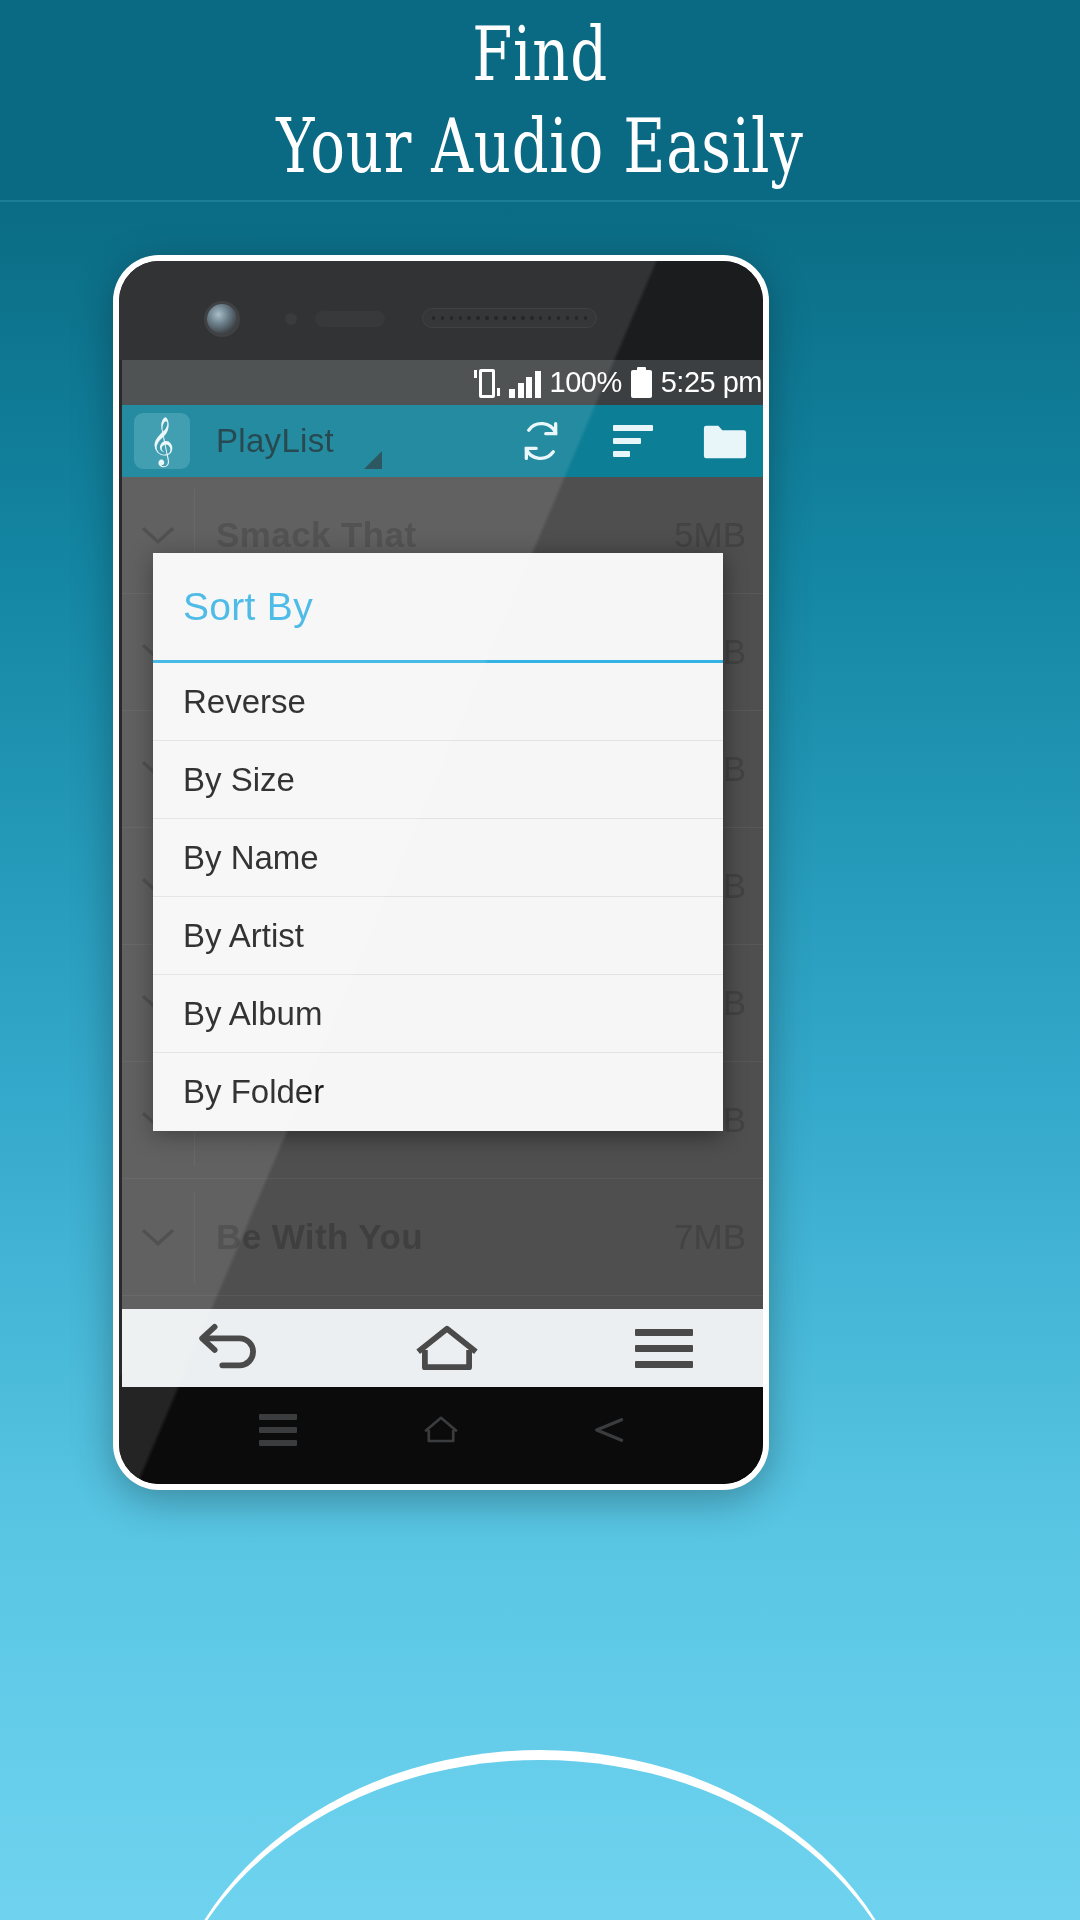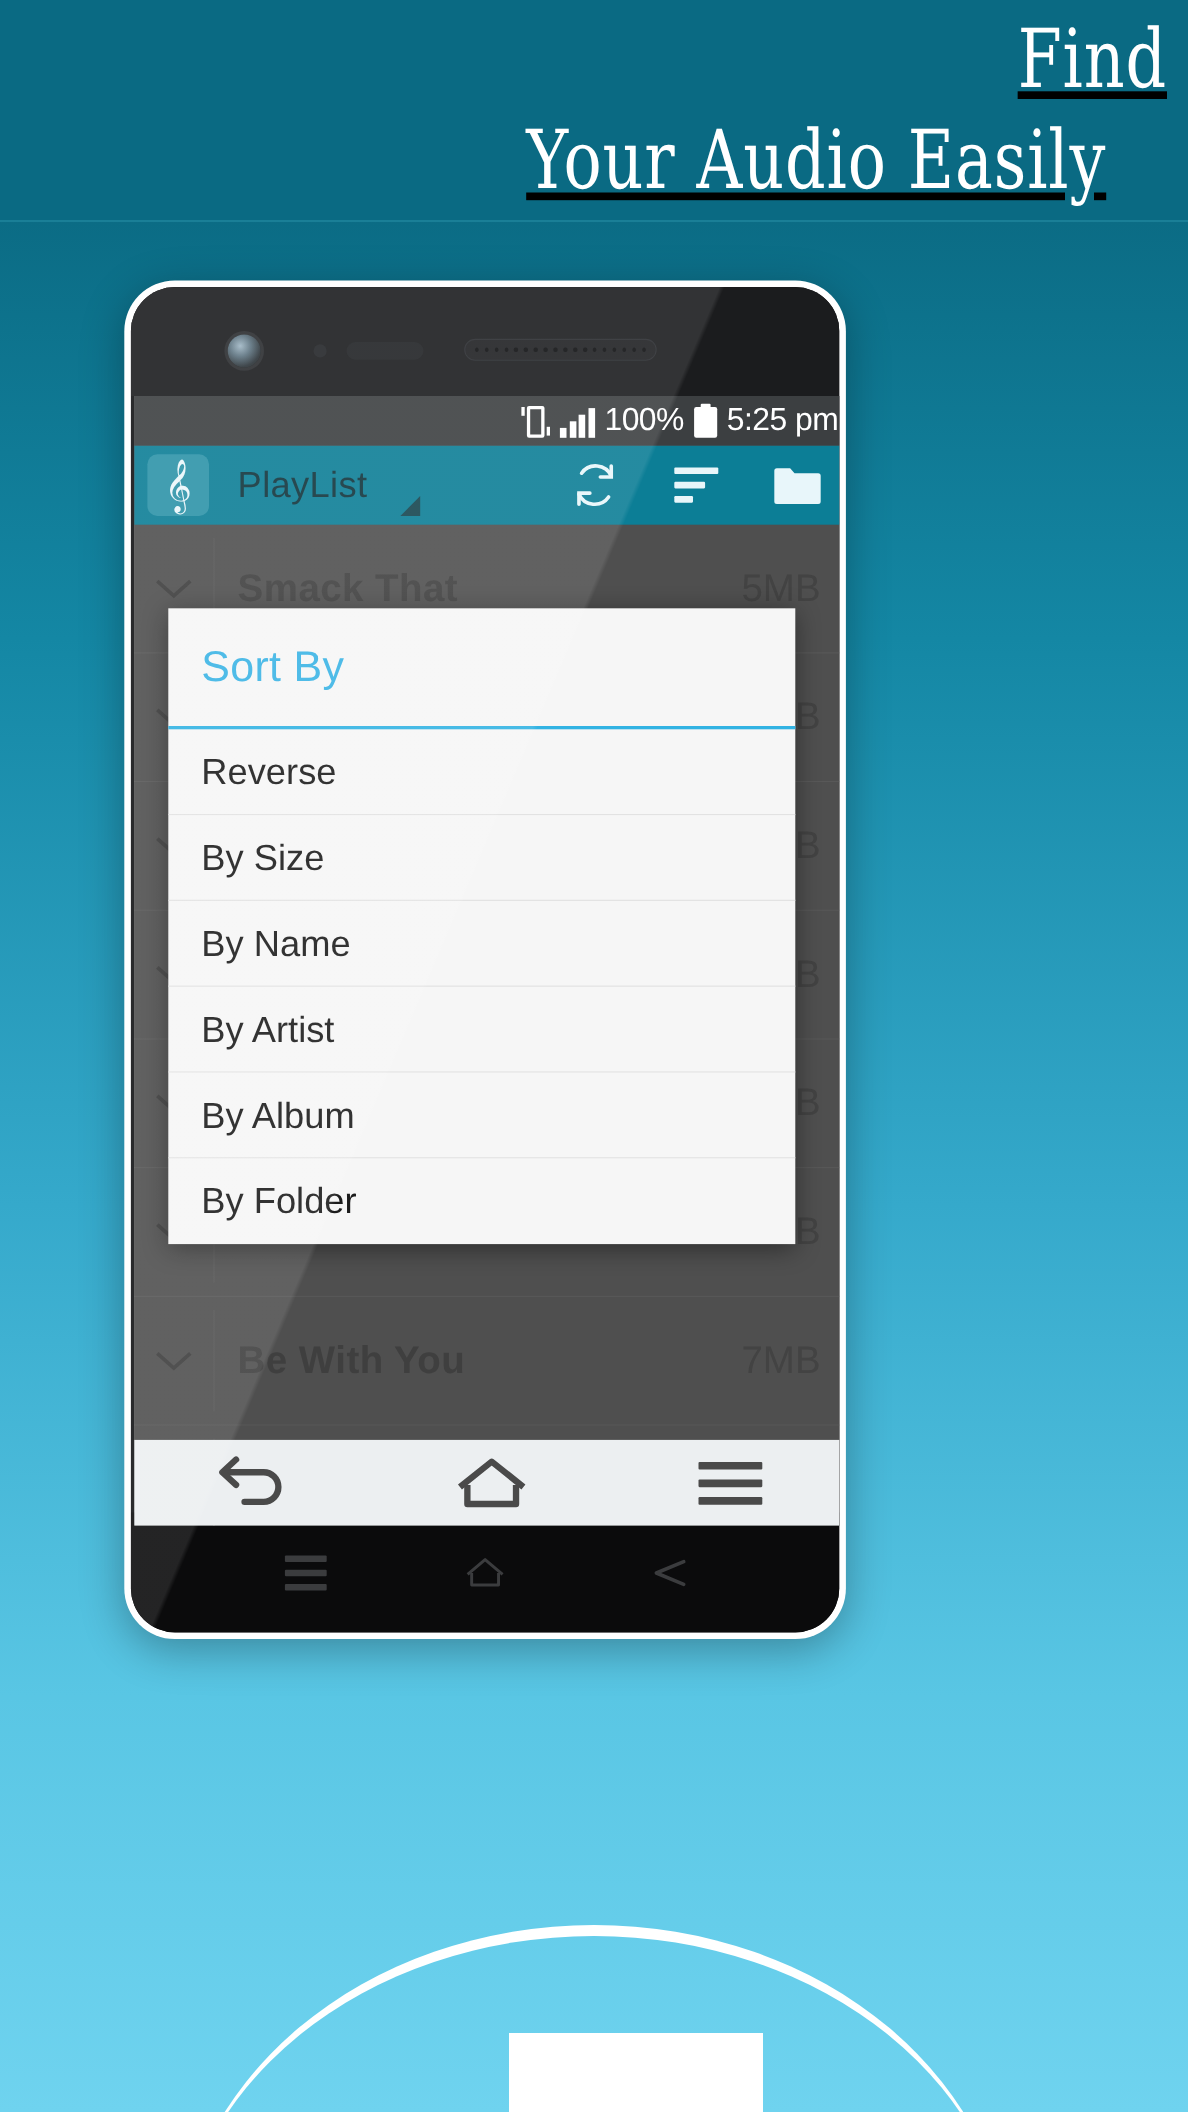--- a/index.html
+++ b/index.html
@@ -7,23 +7,22 @@
   body {
     font-family: "Liberation Sans", sans-serif;
     background:#0b6b84;
     position:relative;
   }
 
   
   #promo-header {
     position:absolute; left:0; top:0; width:1080px; height:202px;
     background:#0a6a83;
-    display:flex; flex-direction:column; align-items:flex-end; justify-content:center;
+    display:flex; flex-direction:column; align-items:center; justify-content:center;
     border-bottom:2px solid #1a7f97;
-    text-decoration:underline;
   }
   #promo-header .line {
     color:#ffffff;
     font-family:"DejaVu Serif", serif;
     font-weight:400;
     letter-spacing:1px;
     text-align:center;
     line-height:1.0;
     transform:scaleX(0.78);
   }

